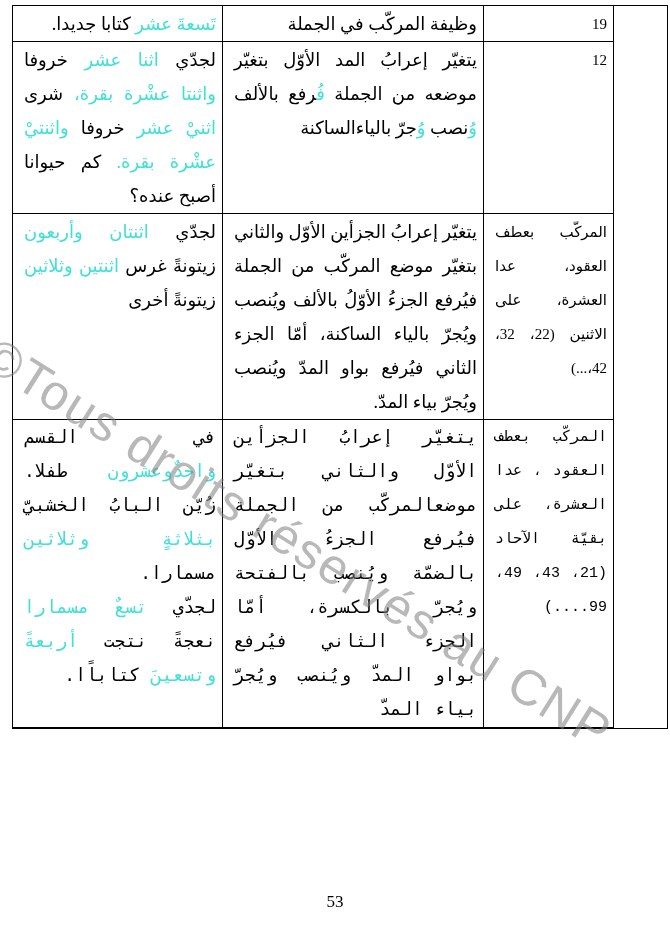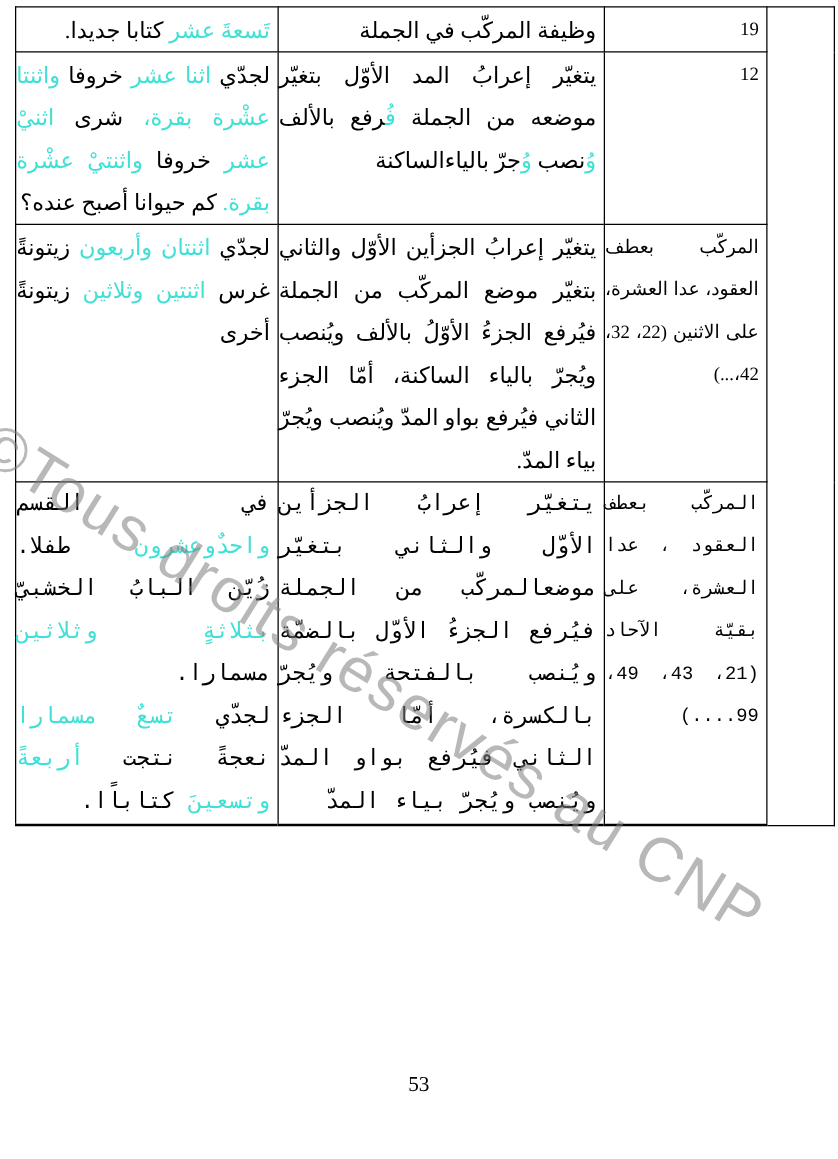--- a/index.html
+++ b/index.html
@@ -8,21 +8,21 @@
     background:#ffffff;color:#000;
     font-family:"Liberation Serif","DejaVu Sans",serif;
   }
   .worksheet-table{
     position:absolute;top:5px;left:12px;width:655px;
     border-collapse:collapse;table-layout:fixed;
     border:1px solid #000;
   }
   .worksheet-table td{
     border:1px solid #000;vertical-align:top;
-    padding:1px 6px 0 0;
+    padding:1px 6px 0 11px;
     font-size:18px;line-height:34px;
   }
   .worksheet-table tr.last td{border-bottom-width:2px;font-family:Liberation Mono, monospace;}
   col.c-margin{width:54px;}
   col.c-serial{width:130px;}
   col.c-explain{width:261px;}
   col.c-example{width:210px;}
   tr.r1{height:33px;}
   tr.r2{height:136px;}
   tr.r3{height:176px;}
@@ -31,21 +31,21 @@
   td.serial .para{font-size:15px;}
   .accent{color:var(--accent,#3fe0d5);}
   .watermark{
     position:absolute;left:4px;top:326px;z-index:3;
     transform:rotate(32deg);transform-origin:left top;
     font-family:"Liberation Sans","DejaVu Sans",sans-serif;
     font-size:50px;letter-spacing:2px;white-space:nowrap;
     color:rgba(125,125,125,0.55);
   }
   .page-number{
-    position:absolute;left:0;top:858px;width:100%;
+    position:absolute;left:0;top:892px;width:100%;
     text-align:center;font-size:17px;
   }
 </style>
 </head>
 <body>
 
 <table class="worksheet-table" dir="rtl">
   <colgroup>
     <col class="c-margin">
       <col class="c-serial">

